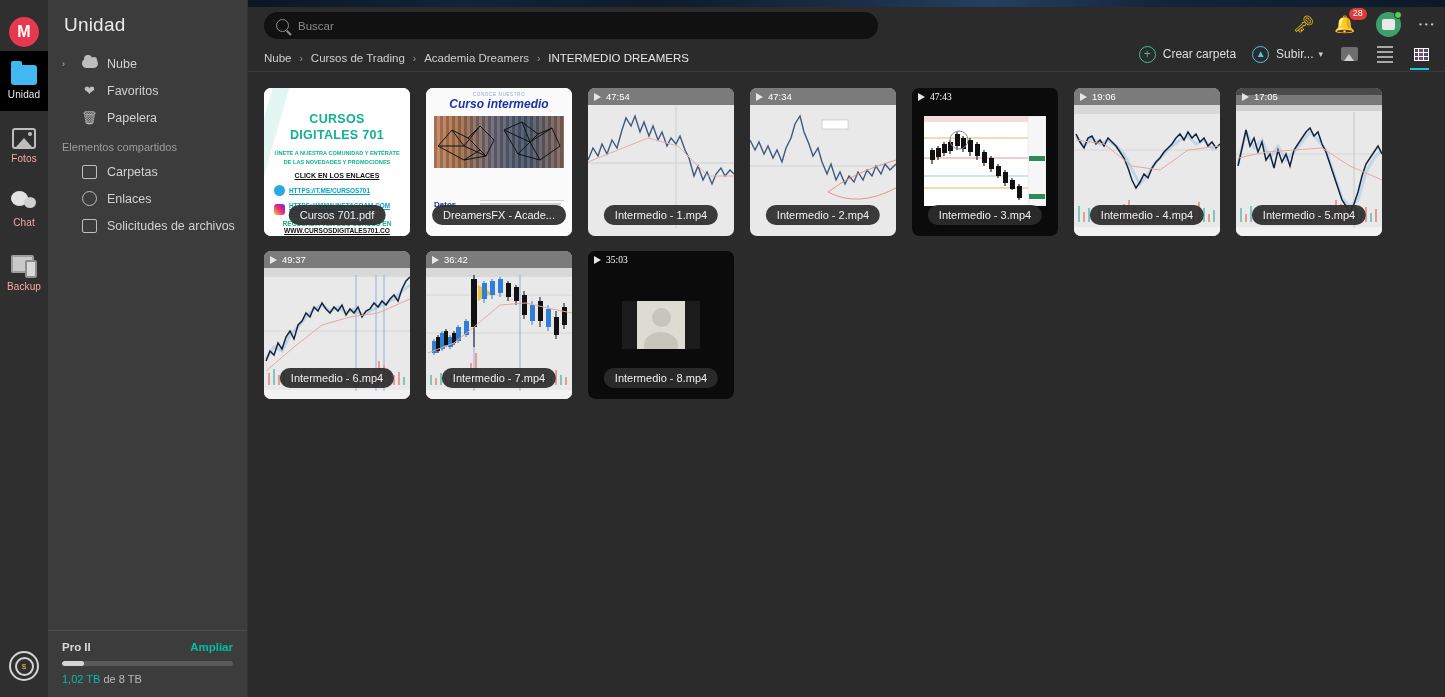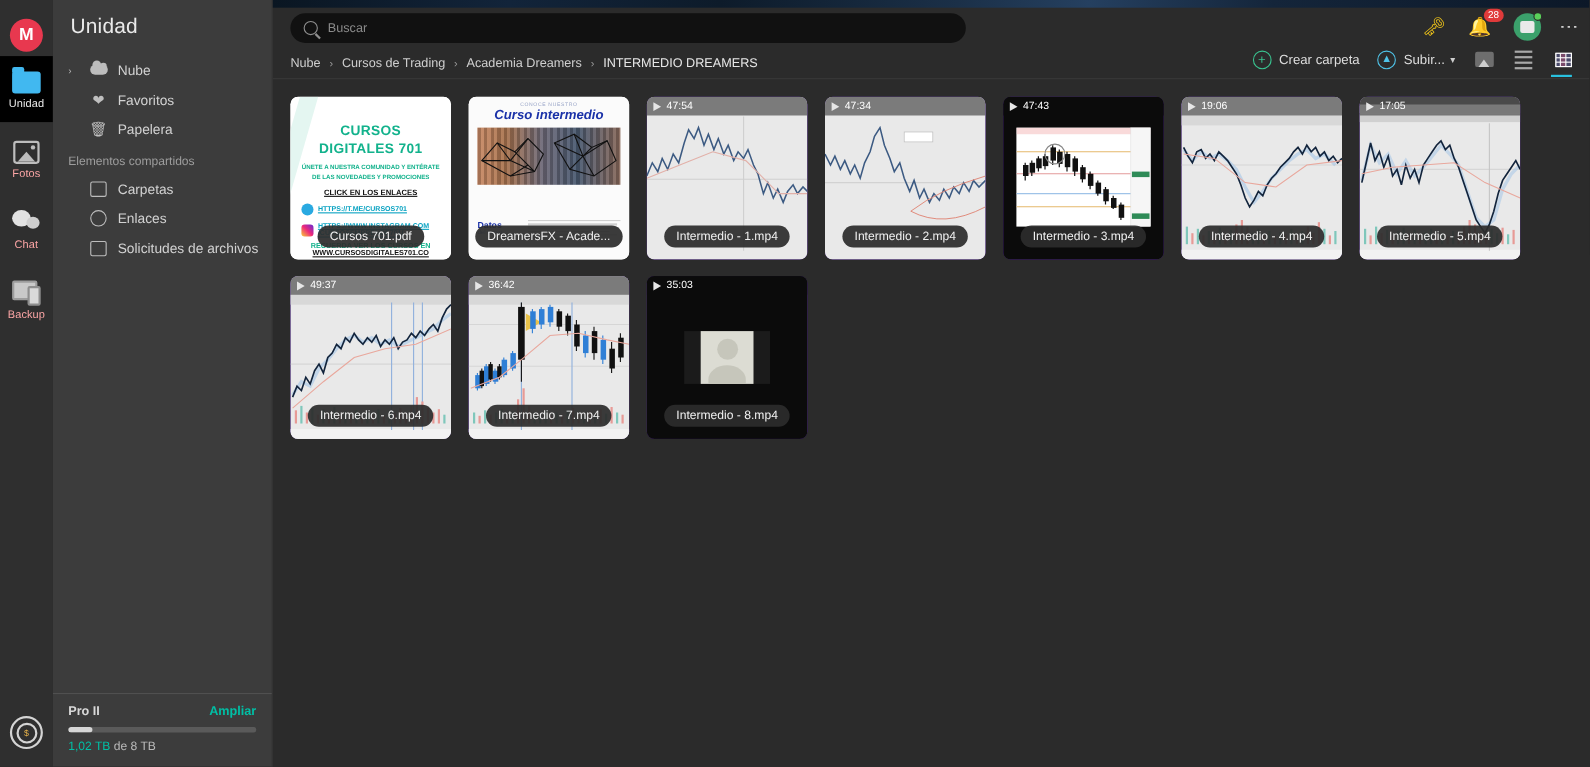--- a/index.html
+++ b/index.html
@@ -155,29 +155,29 @@
     position: absolute; left: 10px; top: 81px; right: 6px; bottom: 0;
     display: flex; flex-wrap: wrap; gap: 0px;
     align-content: flex-start;
   }
   .card {
     width: 162px; height: 163px; padding: 7px 6px;
     position: relative; cursor: pointer;
   }
   .thumb {
     width: 146px; height: 148px; border-radius: 7px; overflow: hidden;
-    position: relative; background: #4c1d95;
+    position: relative; background: #a21caf;
   }
   .thumb.white { background: #fff; }
   .dur {
     position: absolute; left: 0; top: 0; width: 100%; height: 17px;
     background: rgba(80,80,80,.72); display:flex; align-items:center; gap:5px;
     padding-left: 6px; color:#fff; font-size: 9.5px; z-index: 5;
   }
-  .dur.dark { background: rgba(12,12,12,.85); }
+  .dur.dark { background: rgba(12,12,12,.85); font-family: Liberation Serif, serif; }
   .play { width:0;height:0;border-left:7px solid #e6e6e6;border-top:4.5px solid transparent;border-bottom:4.5px solid transparent;}
   .label {
     position: absolute; left: 50%; transform: translateX(-50%); bottom: 11px;
     background: rgba(44,44,44,.93); color: #f0f0f0; font-size: 11px;
     padding: 4px 11px; border-radius: 12px; white-space: nowrap; z-index: 6;
     max-width: 138px; overflow: hidden; text-overflow: ellipsis;
   }
 
   
   .pdf-art { position:absolute; inset:0; background:#fff; padding: 20px 4px 0; text-align:center; overflow:hidden;}

